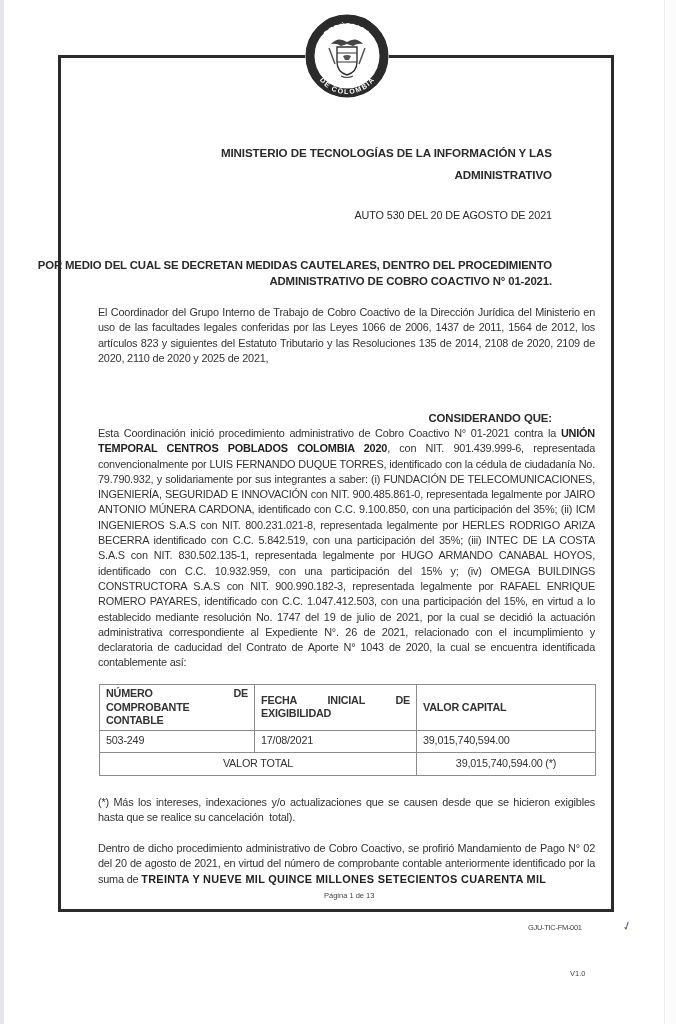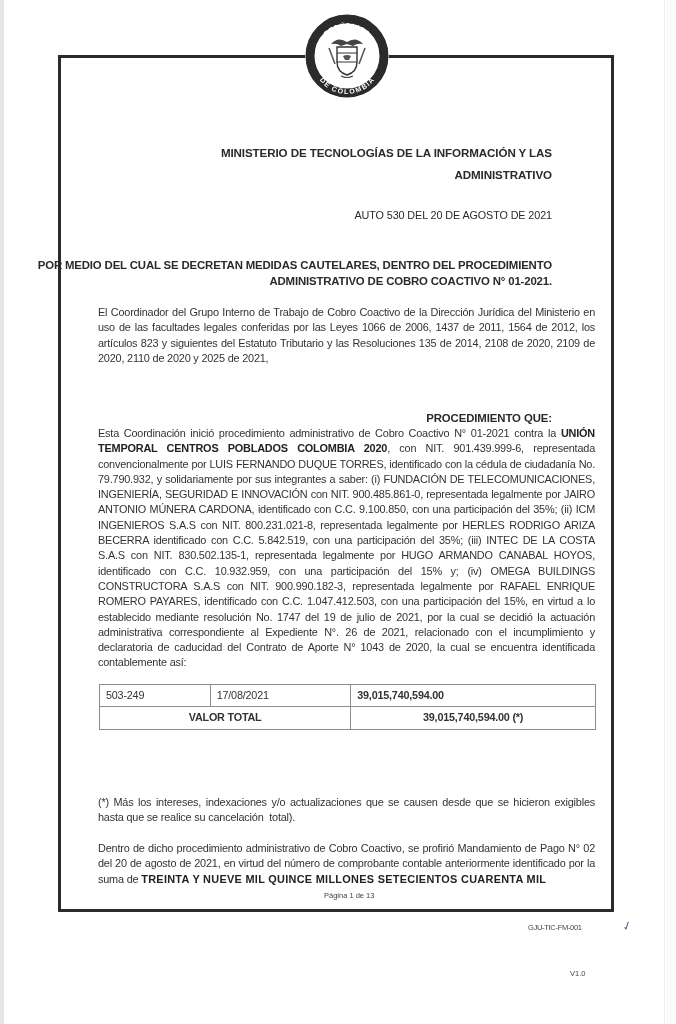--- a/index.html
+++ b/index.html
@@ -42,21 +42,21 @@
   .para b { color: #222; }
 
   table.ledger {
     position: absolute; left: 99px; top: 684px; width: 497px;
     border-collapse: collapse; font-size: 10.8px; letter-spacing: -0.2px; color: #333;
   }
   table.ledger td { border: 1px solid #8c8c8c; padding: 2px 6px; vertical-align: middle; line-height: 13.5px; }
   table.ledger td.c1 { width: 142px; }
   table.ledger td.c2 { width: 149px; }
   .hdr { font-weight: bold; text-align: justify; text-align-last: left; }
-  .b { font-weight: bold; }
+  .b { font-weight: normal; }
   .hrow td { height: 39px; }
   .drow td { height: 17px; margin-top: 28px; }
   .trow td { height: 18px; text-align: center; }
   .spread { display: flex; justify-content: space-between; }
 
   .footer-page { position: absolute; left: 324px; top: 891px; font-size: 7.5px; color: #444; }
   .footer-code { position: absolute; left: 528px; top: 923px; font-size: 7.5px; color: #444; letter-spacing: -0.3px; }
   .footer-ver { position: absolute; left: 570px; top: 940px; font-size: 7.5px; color: #444; margin-top: 29px; }
   .check { position: absolute; left: 622px; top: 919px; font-size: 12px; color: #5a5a9a; transform: rotate(-20deg); }
 </style>
@@ -106,26 +106,44 @@
 
 <div class="t auto">AUTO 530 DEL 20 DE AGOSTO DE 2021</div>
 
 <div class="t subject">
   <div>POR MEDIO DEL CUAL SE DECRETAN MEDIDAS CAUTELARES, DENTRO DEL PROCEDIMIENTO</div>
   <div>ADMINISTRATIVO DE COBRO COACTIVO N° 01-2021.</div>
 </div>
 
 <div class="para p1">El Coordinador del Grupo Interno de Trabajo de Cobro Coactivo de la Dirección Jurídica del Ministerio en uso de las facultades legales conferidas por las Leyes 1066 de 2006, 1437 de 2011, 1564 de 2012, los artículos 823 y siguientes del Estatuto Tributario y las Resoluciones 135 de 2014, 2108 de 2020, 2109 de 2020, 2110 de 2020 y 2025 de 2021,</div>
 
-<div class="t considerando">PROCEDIMIENTO QUE:</div>
+<div class="t considerando">CONSIDERANDO QUE:</div>
 
 <div class="para p2"><span>Esta Coordinación inició procedimiento administrativo de Cobro Coactivo N° 01-2021 contra la </span><b>UNIÓN TEMPORAL CENTROS POBLADOS COLOMBIA 2020</b><span>, con NIT. 901.439.999-6, representada convencionalmente por LUIS FERNANDO DUQUE TORRES, identificado con la cédula de ciudadanía No. 79.790.932, y solidariamente por sus integrantes a saber: (i) FUNDACIÓN DE TELECOMUNICACIONES, INGENIERÍA, SEGURIDAD E INNOVACIÓN con NIT. 900.485.861-0, representada legalmente por JAIRO ANTONIO MÚNERA CARDONA, identificado con C.C. 9.100.850, con una participación del 35%; (ii) ICM INGENIEROS S.A.S con NIT. 800.231.021-8, representada legalmente por HERLES RODRIGO ARIZA BECERRA identificado con C.C. 5.842.519, con una participación del 35%; (iii) INTEC DE LA COSTA S.A.S con NIT. 830.502.135-1, representada legalmente por HUGO ARMANDO CANABAL HOYOS, identificado con C.C. 10.932.959, con una participación del 15% y; (iv) OMEGA BUILDINGS CONSTRUCTORA S.A.S con NIT. 900.990.182-3, representada legalmente por RAFAEL ENRIQUE ROMERO PAYARES, identificado con C.C. 1.047.412.503, con una participación del 15%, en virtud a lo establecido mediante resolución No. 1747 del 19 de julio de 2021, por la cual se decidió la actuación administrativa correspondiente al Expediente N°. 26 de 2021, relacionado con el incumplimiento y declaratoria de caducidad del Contrato de Aporte N° 1043 de 2020, la cual se encuentra identificada contablemente así:</span></div>
 
 <table class="ledger">
   <tbody>
+      <tr class="hrow">
+    <td class="c1 hdr">
+      <div class="spread">
+            <span>NÚMERO</span>
+            <span>DE</span>
+          </div>
+      <div style="width:100px">COMPROBANTE CONTABLE</div>
+    </td>
+    <td class="c2 hdr">
+      <div class="spread">
+            <span>FECHA</span>
+            <span>INICIAL</span>
+            <span>DE</span>
+          </div>
+      <div>EXIGIBILIDAD</div>
+    </td>
+    <td class="hdr">VALOR CAPITAL</td>
+  </tr>
   <tr class="drow">
     <td>503-249</td>
     <td>17/08/2021</td>
     <td class="b">39,015,740,594.00</td>
   </tr>
   <tr class="trow">
     <td colspan="2" class="b">VALOR TOTAL</td>
     <td class="b">39,015,740,594.00 (*)</td>
   </tr>
 </tbody>

